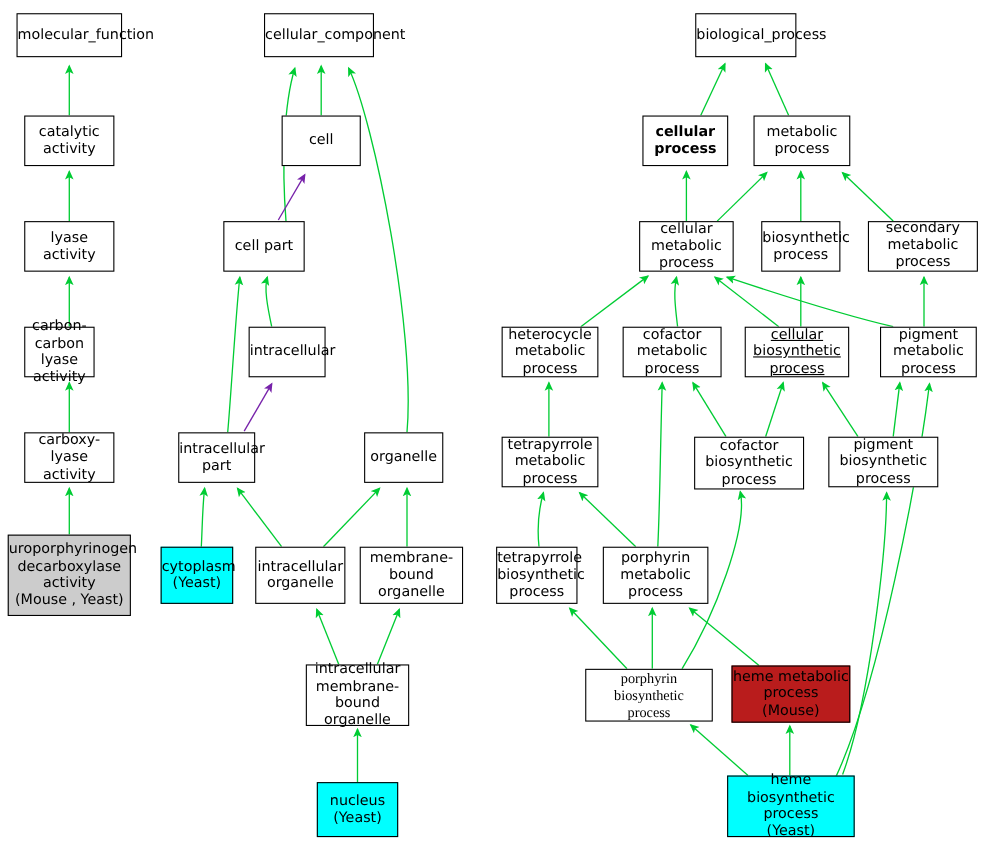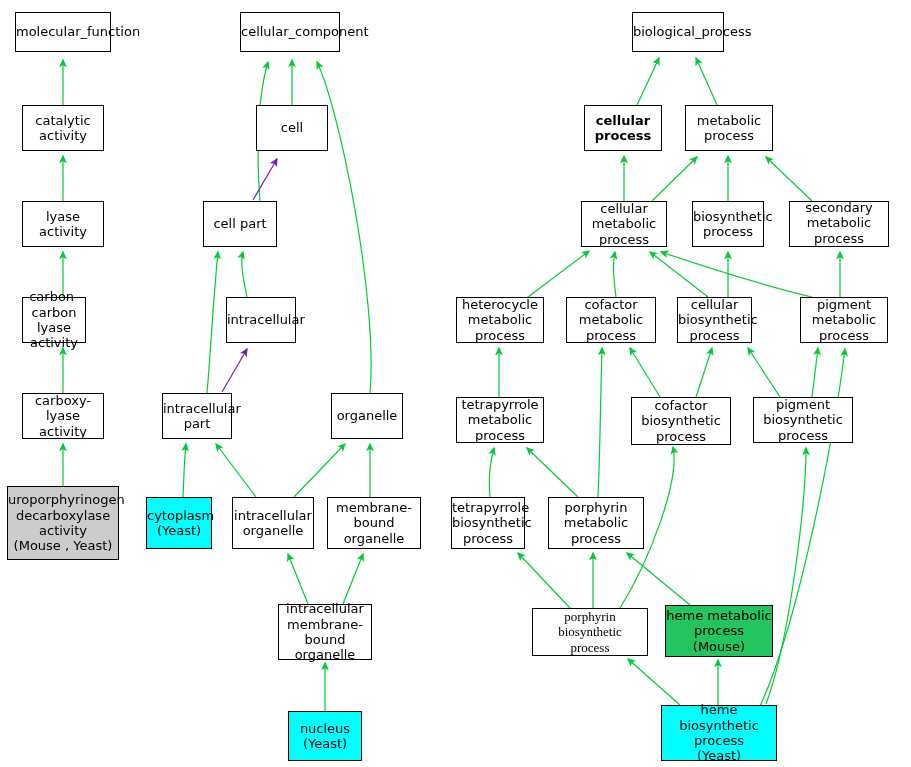--- a/index.html
+++ b/index.html
@@ -7,21 +7,21 @@
   #canvas{position:relative;width:911px;height:767px;background:#ffffff;overflow:hidden;}
   #edges{position:absolute;left:0;top:0;width:911px;height:767px;}
   .go-node{position:absolute;box-sizing:border-box;border:1px solid #000000;
            background:#ffffff;display:flex;align-items:center;justify-content:center;
            text-align:center;line-height:1.18;color:#000000;}
   .go-node .lbl{display:block;width:100%;white-space:pre-line;}
   .sz-md{font-size:13px;}
   .fill-white{background:#ffffff;}
   .fill-gray{background:#cccccc;}
   .fill-cyan{background:#00ffff;}
-  .fill-steel{background:#22c55e;}
+  .fill-steel{background:#b91c1c;}
 </style>
 </head>
 <body>
 
 <div id="canvas">
   <svg id="edges" xmlns="http://www.w3.org/2000/svg" viewBox="0 0 911 767">
     <defs>
       <marker id="ah-is_a" markerWidth="9" markerHeight="9" refX="7.2" refY="4.5" orient="auto" markerUnits="userSpaceOnUse">
         <path d="M0,0.6 L8.6,4.5 L0,8.4 L2,4.5 Z" fill="#00cc33"></path>
       </marker>
@@ -165,21 +165,21 @@
 process</span>
       </div>
       <div class="go-node sz-md fill-white" style="left: 456px; top: 297px; width: 88px; height: 46px;">
         <span class="lbl">heterocycle
 metabolic process</span>
       </div>
       <div class="go-node sz-md fill-white" style="left: 566px; top: 297px; width: 90px; height: 46px;">
         <span class="lbl">cofactor metabolic
 process</span>
       </div>
-      <div class="go-node sz-md fill-white" style="left: 677px; top: 297px; width: 75px; height: 46px;">
+      <div class="go-node sz-md fill-white" style="left: 677px; top: 297px; width: 95px; height: 46px; text-decoration: underline;">
         <span class="lbl">cellular biosynthetic
 process</span>
       </div>
       <div class="go-node sz-md fill-white" style="left: 800px; top: 297px; width: 88px; height: 46px;">
         <span class="lbl">pigment metabolic
 process</span>
       </div>
       <div class="go-node sz-md fill-white" style="left: 456px; top: 397px; width: 88px; height: 46px;">
         <span class="lbl">tetrapyrrole
 metabolic process</span>

